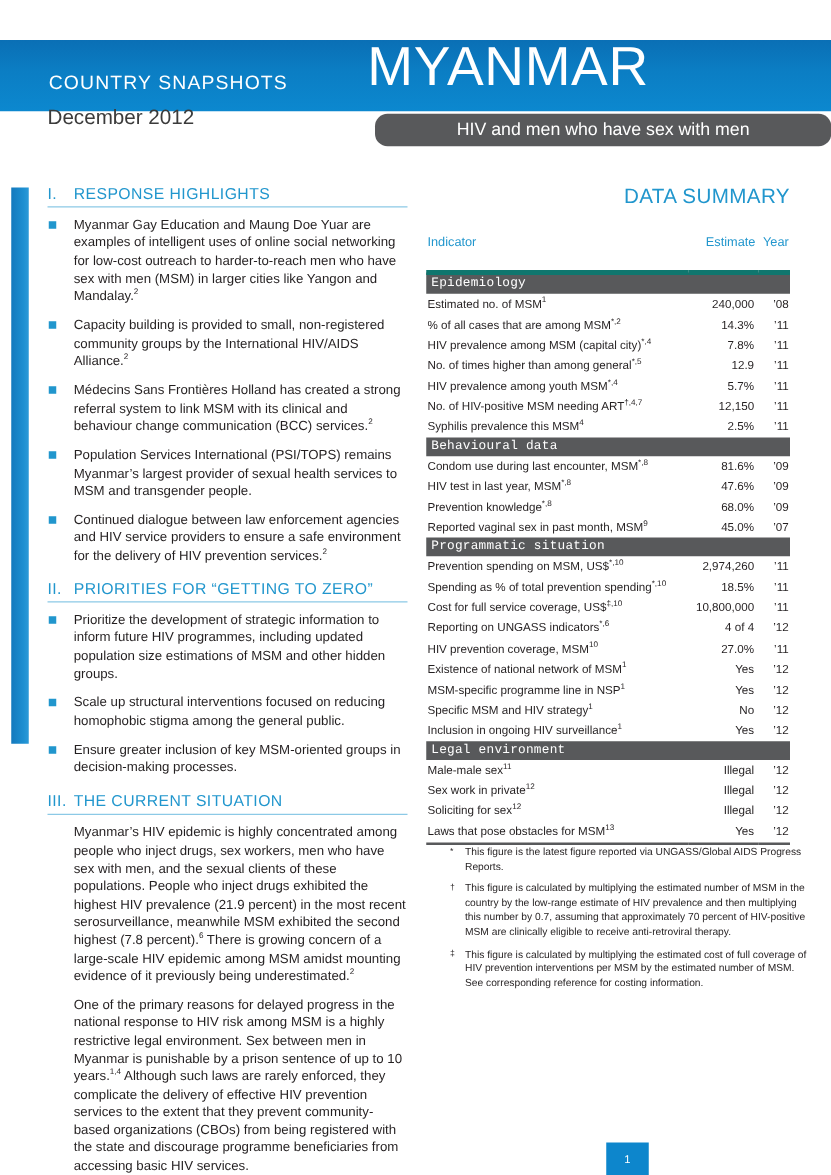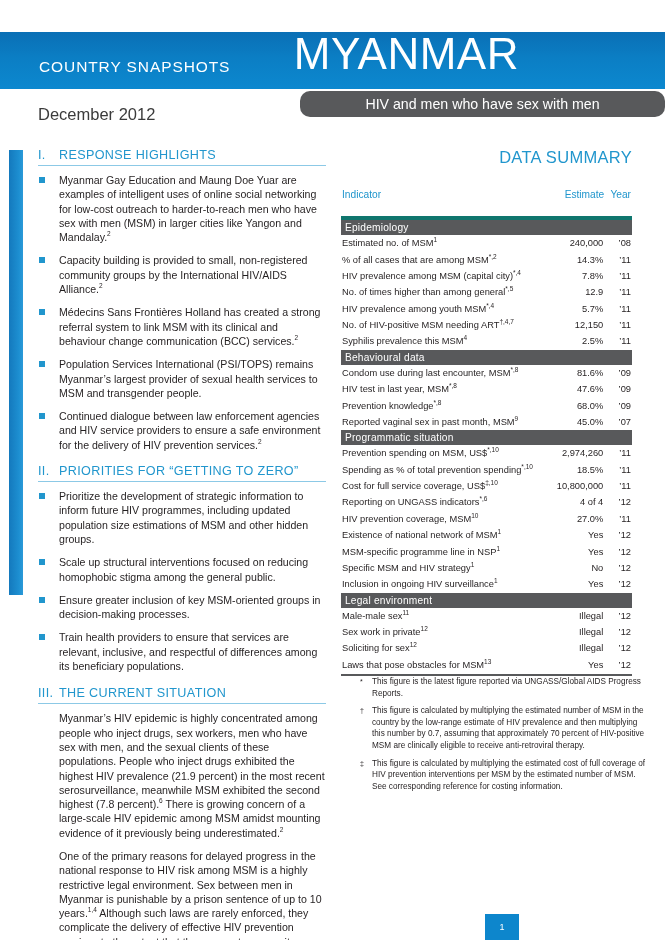--- a/index.html
+++ b/index.html
@@ -41,21 +41,21 @@
     position: absolute;
     right: 19px; top: 28px;
     font-size: 44px;
     letter-spacing: 0.5px;
     color: #ffffff;
     font-weight: normal;
     line-height: 52px;
   }
   .subhead-date {
     position: absolute;
-    left: 38px; top: 105px;
+    left: 38px; top: 85px;
     font-size: 16.5px;
     color: #3b3b3b;
   }
   .subhead-bar {
     position: absolute;
     left: 300px; top: 91px;
     width: 365px; height: 26px;
     background: #58595b;
     border-radius: 10px;
   }
@@ -150,20 +150,21 @@
     border-bottom: 4px solid #0f766e;
   }
   table.data th.colhead.r { text-align: right; padding-right: 3px; }
   table.data th.colhead.y { text-align: right; padding-right: 1px; }
   tr.group td {
     background: #58595b;
     color: #ffffff;
     font-size: 10.2px;
     padding: 2px 0 2px 4px;
     letter-spacing: 0.2px;
+    font-family: Liberation Mono, monospace;
   }
   tr.drow td {
     padding: 3.2px 0 3.2px 1px;
     vertical-align: bottom;
   }
   tr.drow td.est { text-align: right; padding-right: 4px; white-space: nowrap; }
   tr.drow td.yr  { text-align: right; padding-right: 1px; white-space: nowrap; }
   tr.lastrow td { border-bottom: 2px solid #58595b; padding-bottom: 4px; }
 
   
@@ -230,21 +231,20 @@
     </ul>
 
     <div class="sec-head" style="margin-top:12px;">
       <span class="sec-num">II.</span>
       <span>PRIORITIES FOR “GETTING TO ZERO”</span>
     </div>
     <ul class="bullets">
       <li><span class="sq"></span><span>Prioritize the development of strategic information to inform future HIV programmes, including updated population size estimations of MSM and other hidden groups.</span></li>
       <li><span class="sq"></span><span>Scale up structural interventions focused on reducing homophobic stigma among the general public.</span></li>
       <li><span class="sq"></span><span>Ensure greater inclusion of key MSM-oriented groups in decision-making processes.</span></li>
-      <li><span class="sq"></span><span>Train health providers to ensure that services are relevant, inclusive, and respectful of differences among its beneficiary populations.</span></li>
     </ul>
 
     <div class="sec-head" style="margin-top:13px;">
       <span class="sec-num">III.</span>
       <span>THE CURRENT SITUATION</span>
     </div>
     <p class="body-para"><span>Myanmar’s HIV epidemic is highly concentrated among people who inject drugs, sex workers, men who have sex with men, and the sexual clients of these populations. People who inject drugs exhibited the highest HIV prevalence (21.9 percent) in the most recent serosurveillance, meanwhile MSM exhibited the second highest (7.8 percent).</span><sup>6</sup><span> There is growing concern of a large-scale HIV epidemic among MSM amidst mounting evidence of it previously being underestimated.</span><sup>2</sup></p>
     <p class="body-para"><span>One of the primary reasons for delayed progress in the national response to HIV risk among MSM is a highly restrictive legal environment. Sex between men in Myanmar is punishable by a prison sentence of up to 10 years.</span><sup>1,4</sup><span> Although such laws are rarely enforced, they complicate the delivery of effective HIV prevention services to the extent that they prevent community-based organizations (CBOs) from being registered with the state and discourage programme beneficiaries from accessing basic HIV services.</span></p>
 
   </div>

